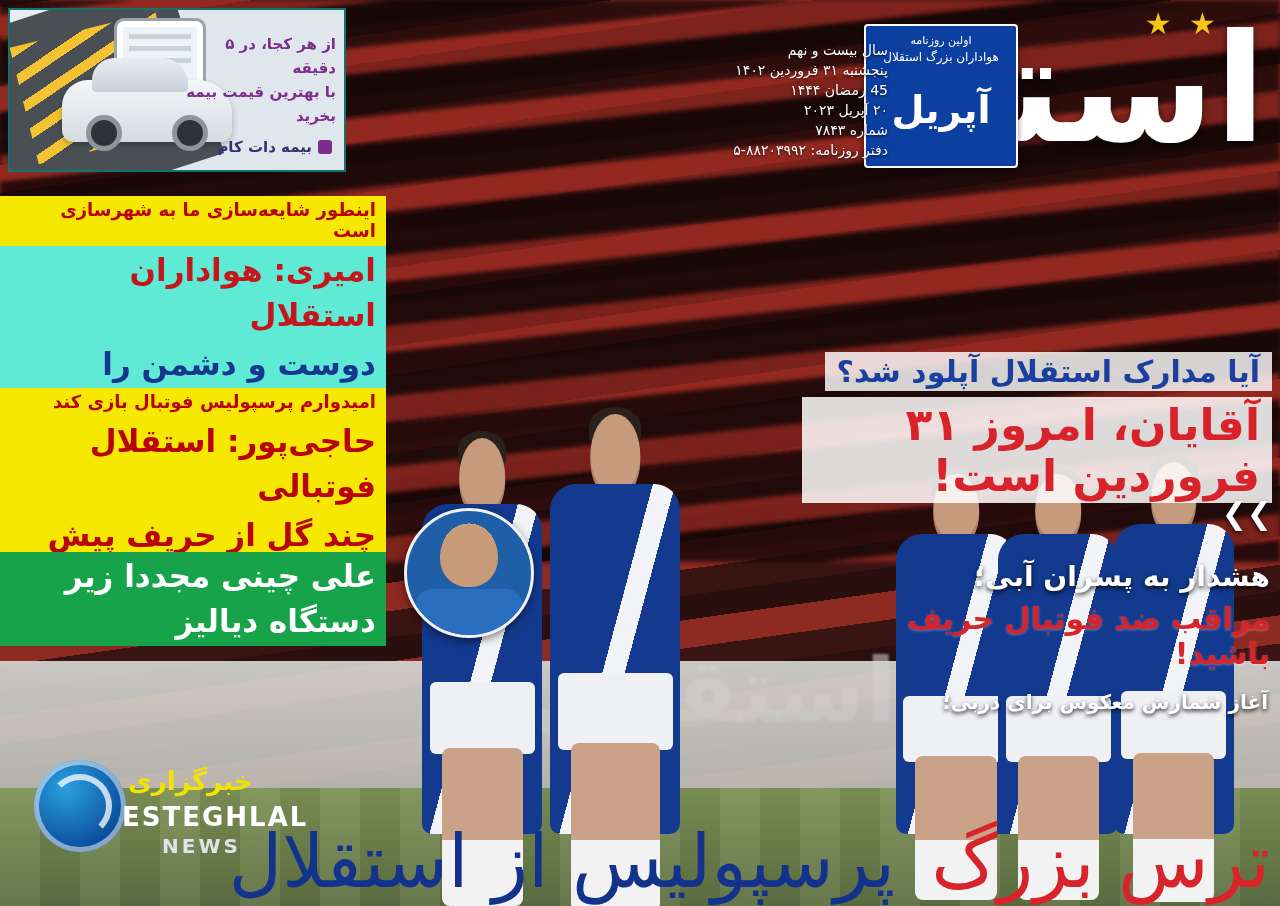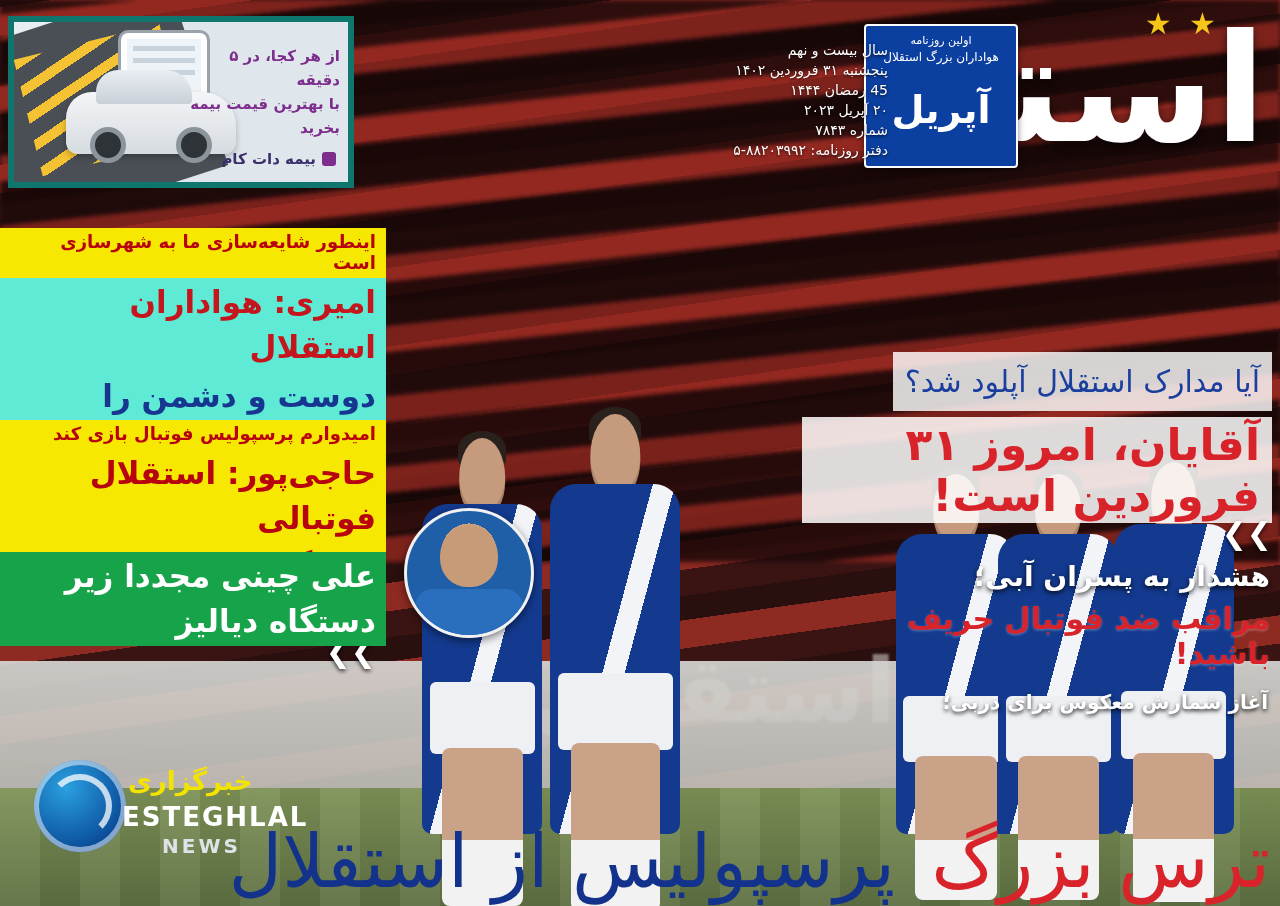--- a/index.html
+++ b/index.html
@@ -82,22 +82,22 @@
   }
   .meta{
     position:absolute; right:392px; top:40px; width:158px; color:#fff;
     font-size:14px; line-height:20px; text-align:right; direction:rtl;
     text-shadow:0 1px 3px rgba(0,0,0,.8);
   }
   .meta .r{ display:block; white-space:nowrap; }
 
   
   .ad{
-    position:absolute; left:8px; top:16px; width:334px; height:160px;
-    background:#ffffff; border:6px solid #0f766e; overflow:hidden;
+    position:absolute; left:8px; top:8px; width:334px; height:160px;
+    background:#ffffff; border:2px solid #0f766e; overflow:hidden;
   }
   .ad .road{ position:absolute; inset:0; background:linear-gradient(120deg,#e9eef3 0 38%, #dfe6ec 38% 100%); }
   .ad .asphalt{ position:absolute; left:-20px; top:-10px; width:210px; height:190px;
     background:#4a4f55; transform:rotate(-18deg); }
   .ad .dash{ position:absolute; left:12px; top:18px; width:150px; height:120px;
     background:repeating-linear-gradient(160deg, #f4c233 0 10px, transparent 10px 26px); transform:rotate(-14deg);}
   .ad .car{ position:absolute; left:52px; bottom:28px; width:170px; height:62px;
     background:linear-gradient(to bottom,#f4f6f8,#d6dbe0); border-radius:26px 34px 12px 12px;
     box-shadow:0 3px 6px rgba(0,0,0,.25);}
   .ad .car:before{content:"";position:absolute; left:30px; top:-22px; width:96px; height:34px;
@@ -115,39 +115,39 @@
   .ad .brandline{ position:absolute; right:12px; bottom:14px; direction:rtl; color:#3b2f6b;
     font-size:15px; font-weight:bold;}
   .ad .brandline .dot{ display:inline-block; width:14px; height:14px; background:#7d2d8c;
     border-radius:3px; margin-left:6px; vertical-align:-2px;}
 
   
   .rh{ position:absolute; right:0; direction:rtl; text-align:right; }
   .chev{ color:#ffffff; font-size:30px; line-height:22px; text-shadow:0 2px 4px rgba(0,0,0,.8);}
 
   .r1{ top:352px; right:8px; width:470px; }
-  .r1 .l1{ color:#1b3f9e; font-size:30px; font-weight:normal; background:rgba(255,255,255,.82); padding:12px 12px; display:inline-block;}
+  .r1 .l1{ color:#1b3f9e; font-size:30px; font-weight:bold; background:rgba(255,255,255,.82); padding:2px 12px; display:inline-block;}
   .r1 .l2{ color:#d8232a; font-size:44px; font-weight:bold; background:rgba(255,255,255,.85); padding:2px 12px; display:inline-block; margin-top:6px;}
   .r2{ top:560px; right:10px; width:440px; }
   .r2 .l1{ color:#ffffff; font-size:28px; font-weight:bold; text-shadow:0 2px 5px rgba(0,0,0,.85);}
   .r2 .l2{ color:#d8232a; font-size:30px; font-weight:bold; text-shadow:0 1px 3px rgba(255,255,255,.35); margin-top:8px;}
   .r3{ top:690px; right:12px; width:430px; }
   .r3 .k{ color:#ffffff; font-size:20px; font-weight:bold; text-shadow:0 2px 4px rgba(0,0,0,.85);}
 
   .bottom-head{
     position:absolute; right:10px; bottom:2px; direction:rtl; text-align:right; white-space:nowrap;
   }
   .bottom-head .t{ font-size:74px; font-weight:normal; line-height:86px;margin-left:31px; }
   .bottom-head .red{ color:#d8232a; }
   .bottom-head .blue{ color:#12328c; }
 
   
   .lcol{ position:absolute; left:0; width:386px; direction:rtl; text-align:right; }
   .blk{ position:relative; }
-  .blk .kick{ font-size:18px; font-weight:bold; padding:3px 10px 5px 26px;margin-top:32px; }
+  .blk .kick{ font-size:18px; font-weight:bold; padding:3px 10px 5px 26px; }
   .blk .hl{ font-size:31px; font-weight:bold; line-height:45px; padding:2px 10px; }
   .yellow{ background:#f6e800; color:#b8040e; }
   .white-bg{ background:#5eead4; }
   .blue-t{ color:#16368f; }
   .red-t{ color:#c4161c; }
   .green{ background:#16a34a; color:#ffffff; }
   .chev-l{ color:#ffffff; font-size:30px; line-height:26px; padding:2px 10px; text-shadow:0 2px 4px rgba(0,0,0,.8);}
 
   .b1{ top:196px; }
   .b2{ top:388px; }

